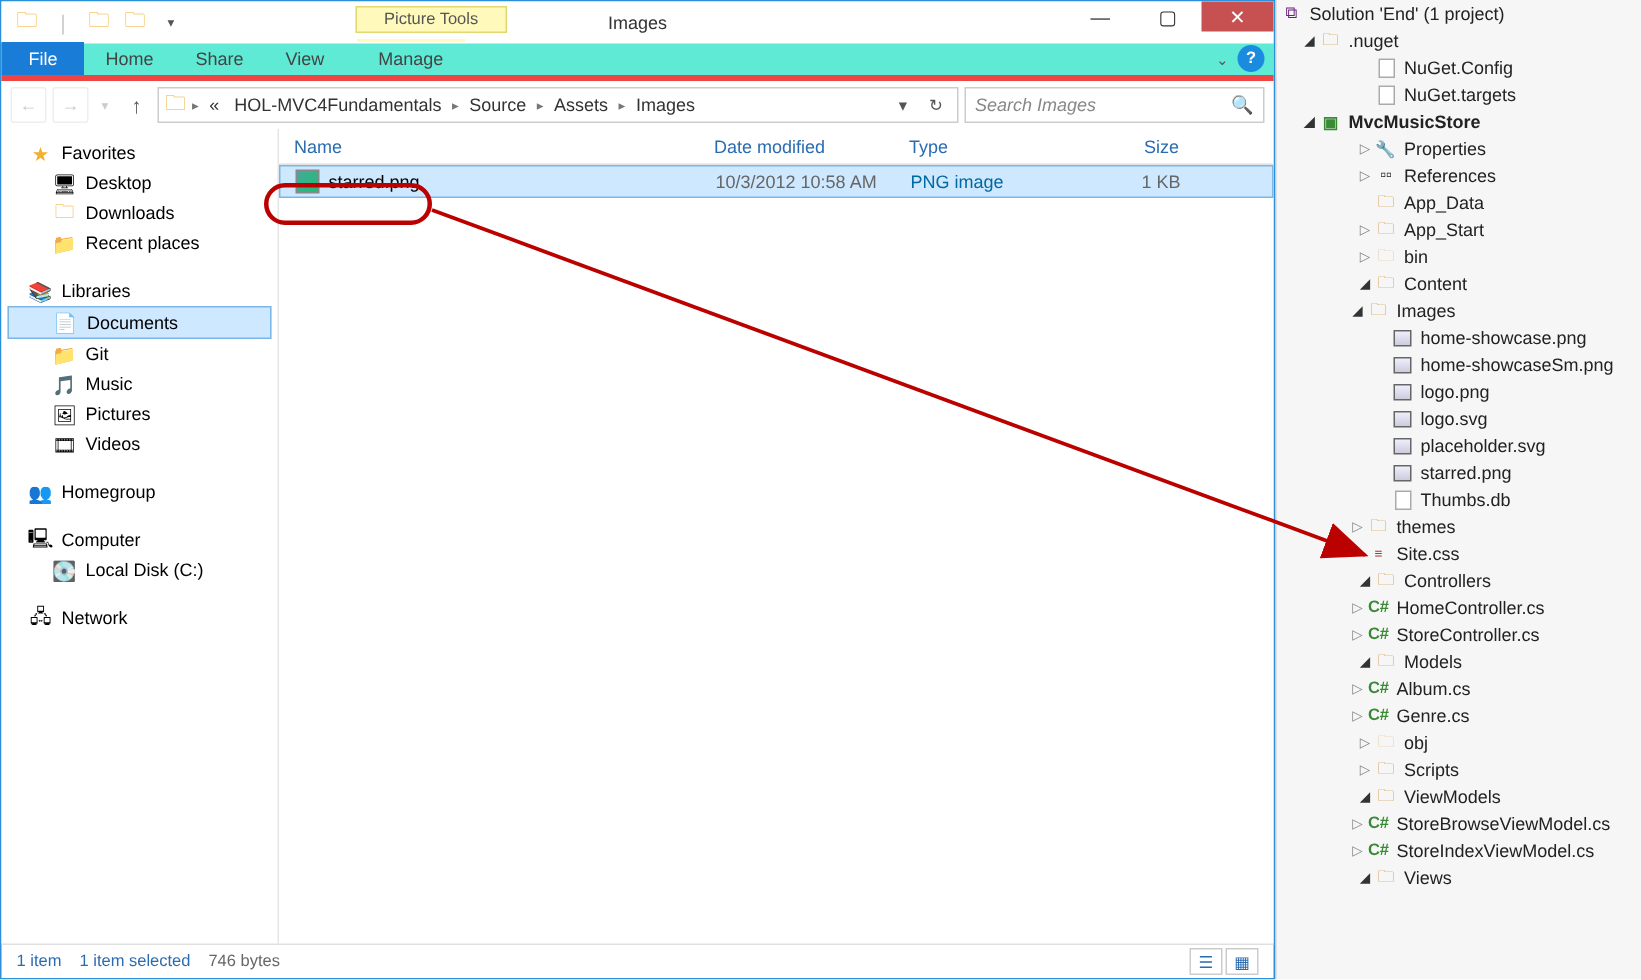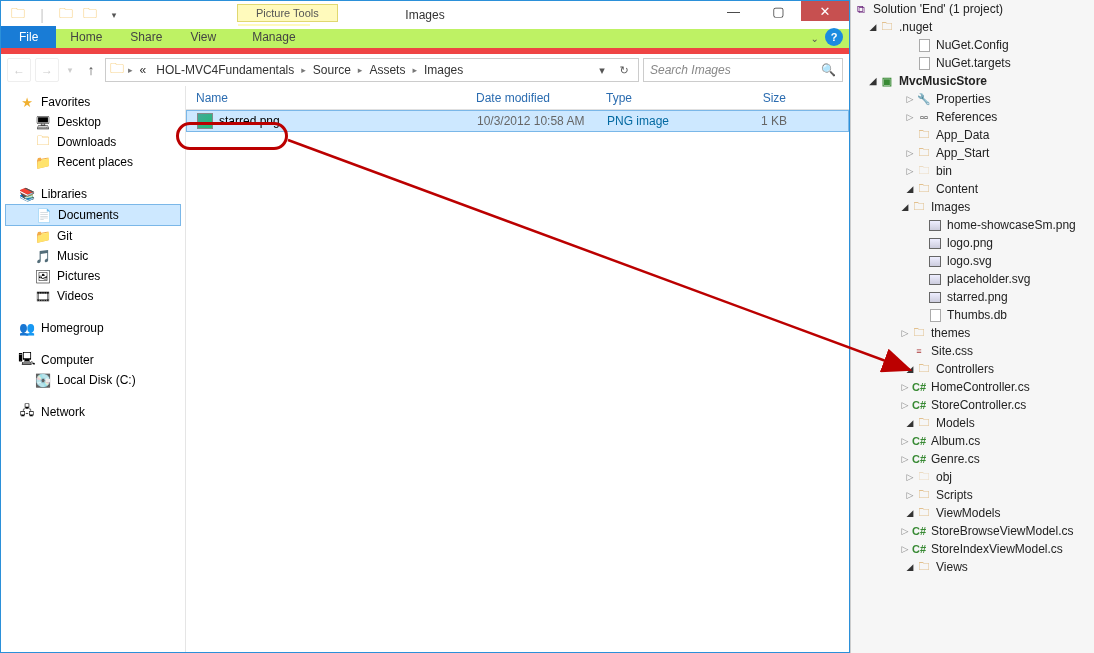--- a/index.html
+++ b/index.html
@@ -13,21 +13,21 @@
 .qat { display: flex; align-items: center; padding-left: 6px; gap: 2px; }
 .qat-btn { width: 22px; height: 22px; display: flex; align-items: center; justify-content: center; font-size: 14px; }
 .qat-folder { color: #f0b030; }
 .wincontrols { position: absolute; right: 0; top: 0; display: flex; }
 .wcbtn { width: 45px; height: 20px; display: flex; align-items: center; justify-content: center; color: #333; font-size: 13px; }
 .wcbtn.close { background: #c75050; color: #fff; width: 48px; }
 .winTitle { position: absolute; left: 50%; transform: translateX(-50%); font-size: 12px; color: #333; }
 .ctx-tab { position: absolute; left: 236px; top: 3px; background: #fffabc; border: 1px solid #e0d870; padding: 2px 18px; font-size: 11px; color: #555; }
 
 
-.ribbon { height: 25px; background: #bef264; display: flex; align-items: flex-end; border-bottom: 6px solid #ef4444; position: relative; }
+.ribbon { height: 25px; background: #5eead4; display: flex; align-items: flex-end; border-bottom: 4px solid #ef4444; position: relative; }
 .rtab { padding: 4px 14px; font-size: 12px; color: #444; }
 .rtab.file { background: #197cd6; color: #fff; padding: 4px 18px; }
 .rtab.ctx { border-top: 2px solid #fffabc; }
 .helpbtn { position: absolute; right: 6px; bottom: 2px; width: 18px; height: 18px; border-radius: 50%; background: #1b8be0; color: #fff; font-size: 11px; text-align: center; line-height: 18px; font-weight: bold; }
 .chev { position: absolute; right: 30px; bottom: 4px; font-size: 10px; color: #555; }
 
 
 .addrbar { height: 32px; background: #fff; display: flex; align-items: center; padding: 3px 6px; gap: 4px; }
 .navbtn { width: 24px; height: 24px; border: 1px solid #ddd; border-radius: 2px; display: flex; align-items: center; justify-content: center; font-size: 12px; color: #888; }
 .navbtn.disabled { color: #ccc; border-color: #eee; }
@@ -230,20 +230,29 @@
       <div class="filerow selected">
         <div class="icon"></div>
         <div class="fname">starred.png</div>
         <div class="fdate">10/3/2012 10:58 AM</div>
         <div class="ftype">PNG image</div>
         <div class="fsize">1 KB</div>
       </div>
     </div>
   </div>
 
+  <div class="statusbar">
+    <span>1 item</span>
+    <span>1 item selected</span>
+    <span style="color:#666">746 bytes</span>
+    <div class="viewbtns">
+      <div class="viewbtn">☰</div>
+      <div class="viewbtn">▦</div>
+    </div>
+  </div>
 
   <div class="circle-ann"></div>
 </div>
 
 <svg class="arrow-svg" width="1094" height="653">
   <defs>
       <marker id="ah" markerWidth="12" markerHeight="10" refX="11" refY="5" orient="auto">
         <polygon points="0 0, 12 5, 0 10" fill="#b00"></polygon>
       </marker>
     </defs>
@@ -313,20 +322,27 @@
       <div class="sol-row ind3">
         <span class="exp" style="color:#333">◢</span>
         <span class="icon sol-icon-folder">🗀</span>
         <span>Images</span>
       </div>
       <div class="sol-row ind4">
         <span class="exp" style="color:#888"></span>
         <span class="icon">
           <span class="sol-icon-img"></span>
         </span>
+        <span>home-showcase.png</span>
+      </div>
+      <div class="sol-row ind4">
+        <span class="exp" style="color:#888"></span>
+        <span class="icon">
+          <span class="sol-icon-img"></span>
+        </span>
         <span>home-showcaseSm.png</span>
       </div>
       <div class="sol-row ind4">
         <span class="exp" style="color:#888"></span>
         <span class="icon">
           <span class="sol-icon-img"></span>
         </span>
         <span>logo.png</span>
       </div>
       <div class="sol-row ind4">

